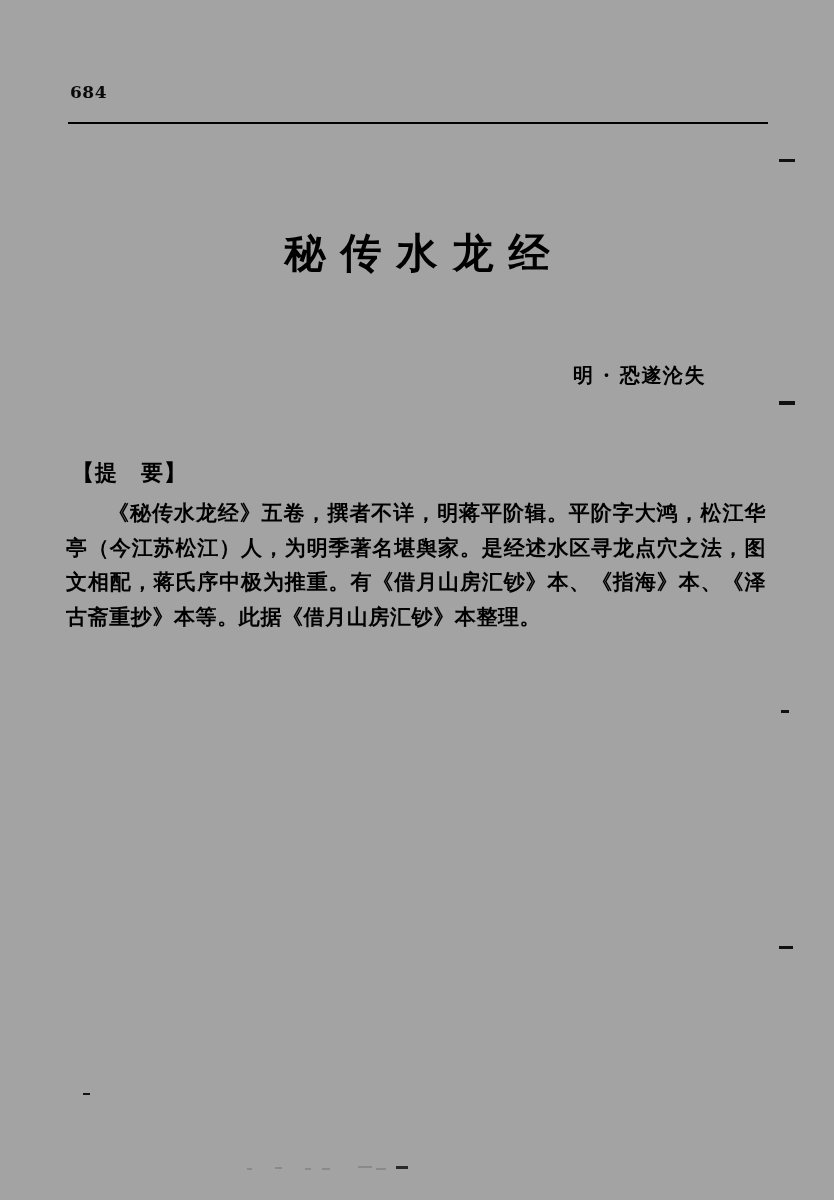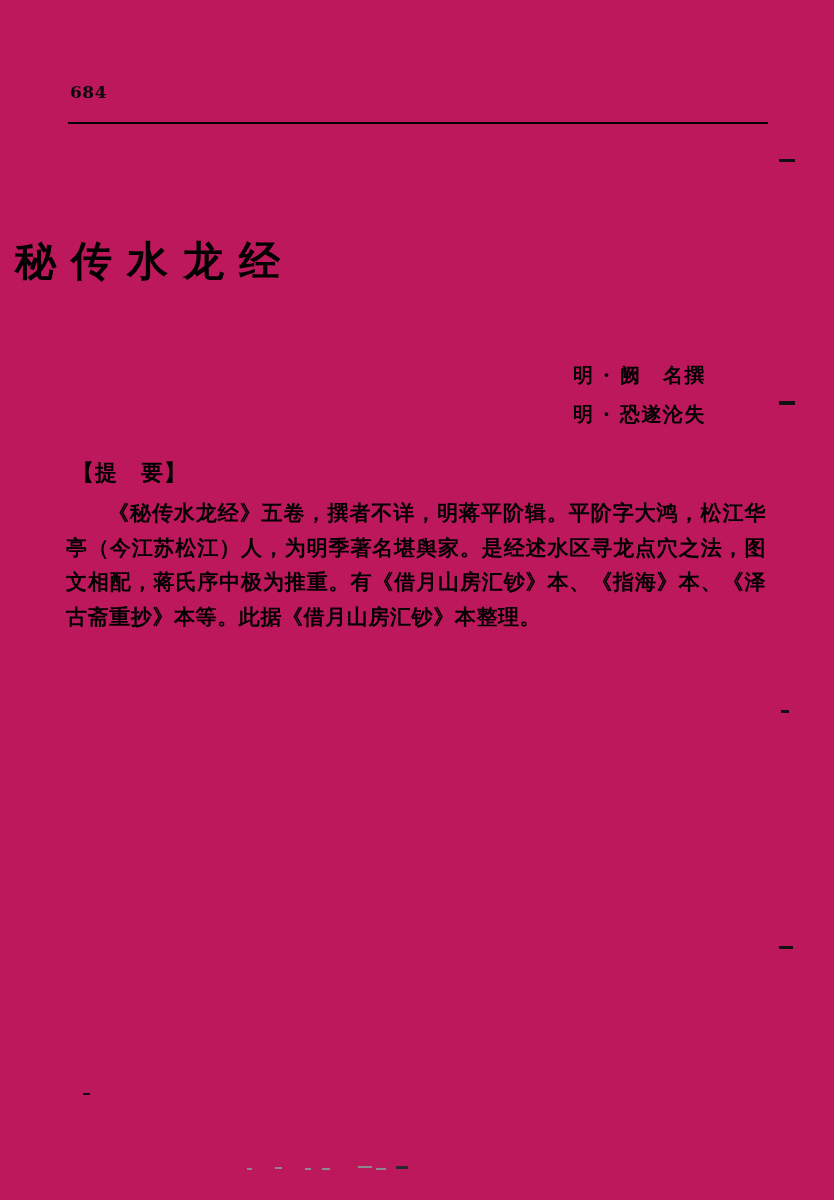--- a/index.html
+++ b/index.html
@@ -12,21 +12,21 @@
     height: 1200px;
     position: relative;
     font-family: "DejaVu Serif", "Liberation Serif", serif;
     color: #000000;
     overflow: hidden;
   }
 
   .page {
     position: absolute;
     inset: 0;
-    background: #be185d;
+    background: #a3a3a3;
   }
 
   
   .folio-row {
     position: absolute;
     left: 70px;
     top: 84px;
     width: 700px;
   }
   .folio {
@@ -43,22 +43,23 @@
     top: 122px;
     width: 700px;
     height: 2px;
     background: #000;
   }
 
   
   .doc-title {
     position: absolute;
     left: 0;
-    top: 238px;
+    top: 230px;
     width: 834px;
+    text-align: center;
     font-family: "DejaVu Serif", "Liberation Serif", serif;
     font-size: 41px;
     font-weight: 700;
     letter-spacing: 15px;
     text-indent: 15px;
     color: #000;
     line-height: 1.15;
   }
 
   
@@ -155,21 +156,20 @@
 <div class="page">
 
   <div class="folio-row">
     <div class="folio">684</div>
   </div>
   <div class="head-rule"></div>
 
   <div class="doc-title">秘传水龙经</div>
 
   <div class="attribution">
-    <div class="line">明 · 阙　名撰</div>
     <div class="line">明 · 恐遂沦失</div>
   </div>
 
   <div class="abstract-label">【提　要】</div>
   <div class="abstract-body">
     <p>《秘传水龙经》五卷，撰者不详，明蒋平阶辑。平阶字大鸿，松江华亭（今江苏松江）人，为明季著名堪舆家。是经述水区寻龙点穴之法，图文相配，蒋氏序中极为推重。有《借月山房汇钞》本、《指海》本、《泽古斋重抄》本等。此据《借月山房汇钞》本整理。</p>
   </div>
 
 
 

